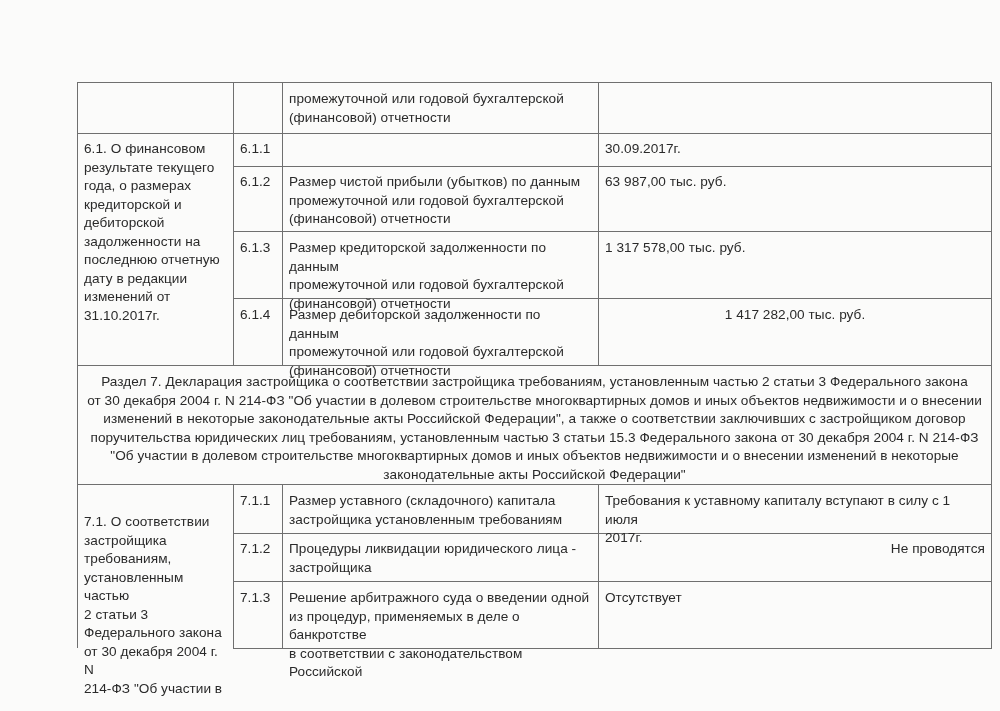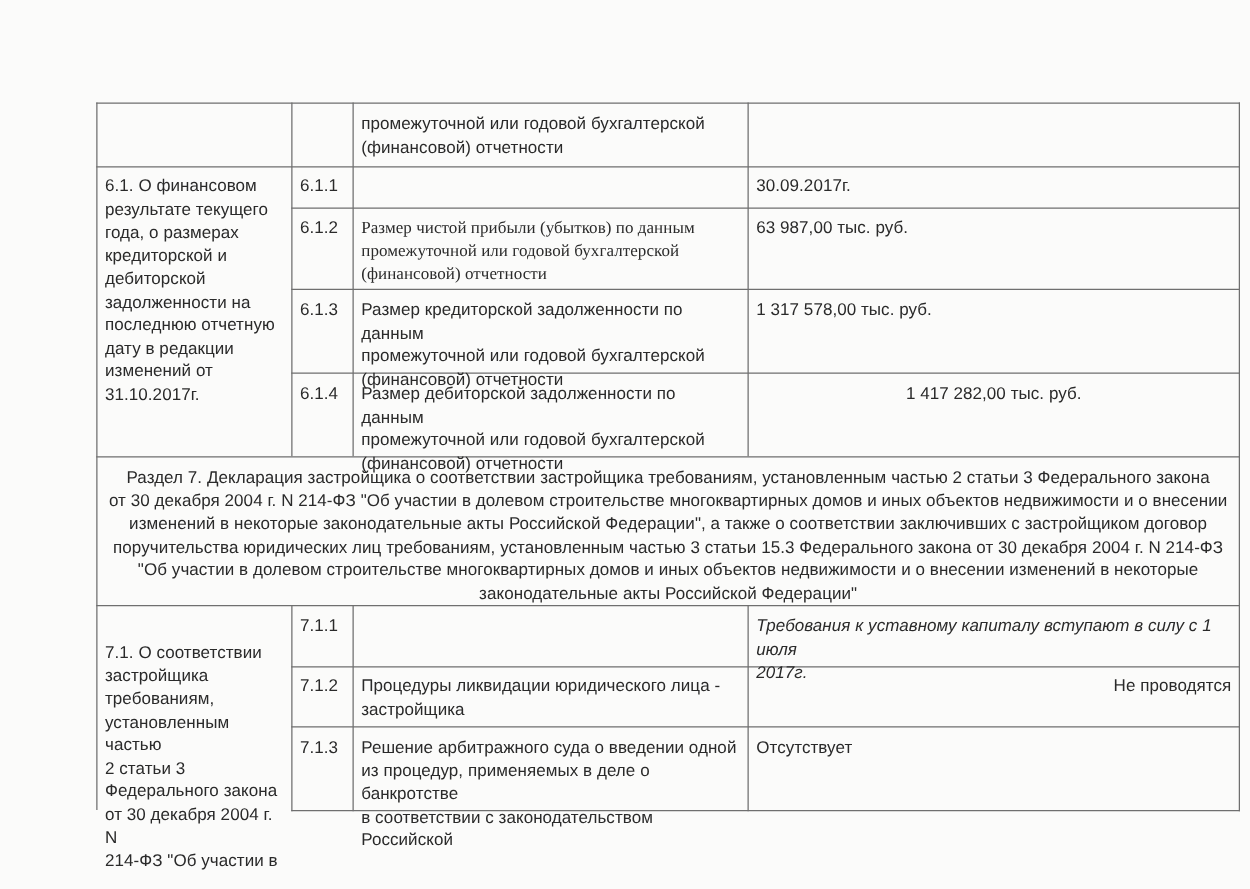--- a/index.html
+++ b/index.html
@@ -68,21 +68,21 @@
 задолженности на
 последнюю отчетную
 дату в редакции
 изменений от
 31.10.2017г.</div>
 
   <div class="cell" style="left:234px; top:137px; width:48px;">6.1.1</div>
   <div class="cell" style="left:599px; top:137px; width:392px;">30.09.2017г.</div>
 
   <div class="cell" style="left:234px; top:170px; width:48px;">6.1.2</div>
-  <div class="cell" style="left:283px; top:170px; width:315px;font-family:Liberation Serif, serif;">Размер чистой прибыли (убытков) по данным
+  <div class="cell" style="left:283px; top:170px; width:315px;">Размер чистой прибыли (убытков) по данным
 промежуточной или годовой бухгалтерской
 (финансовой) отчетности</div>
   <div class="cell" style="left:599px; top:170px; width:392px;">63 987,00 тыс. руб.</div>
 
   <div class="cell" style="left:234px; top:236px; width:48px;">6.1.3</div>
   <div class="cell" style="left:283px; top:236px; width:316px;">Размер кредиторской задолженности по данным
 промежуточной или годовой бухгалтерской
 (финансовой) отчетности</div>
   <div class="cell" style="left:599px; top:236px; width:392px;">1 317 578,00 тыс. руб.</div>
 
@@ -102,21 +102,23 @@
   <div class="cell" style="left:78px; top:510px; width:155px;">7.1. О соответствии
 застройщика
 требованиям,
 установленным частью
 2 статьи 3
 Федерального закона
 от 30 декабря 2004 г. N
 214-ФЗ "Об участии в</div>
 
   <div class="cell" style="left:234px; top:489px; width:48px;">7.1.1</div>
-  <div class="cell" style="left:599px; top:489px; width:392px;font-style:italic;">Требования к уставному капиталу вступают в силу с 1 июля
+  <div class="cell" style="left:283px; top:489px; width:315px;">Размер уставного (складочного) капитала
+застройщика установленным требованиям</div>
+  <div class="cell" style="left:599px; top:489px; width:392px;">Требования к уставному капиталу вступают в силу с 1 июля
 2017г.</div>
 
   <div class="cell" style="left:234px; top:537px; width:48px;">7.1.2</div>
   <div class="cell" style="left:283px; top:537px; width:315px;">Процедуры ликвидации юридического лица -
 застройщика</div>
   <div class="cell" style="left:599px; top:537px; width:392px;text-align:right;">Не проводятся</div>
 
   <div class="cell" style="left:234px; top:586px; width:48px;">7.1.3</div>
   <div class="cell" style="left:283px; top:586px; width:316px;">Решение арбитражного суда о введении одной
 из процедур, применяемых в деле о банкротстве

